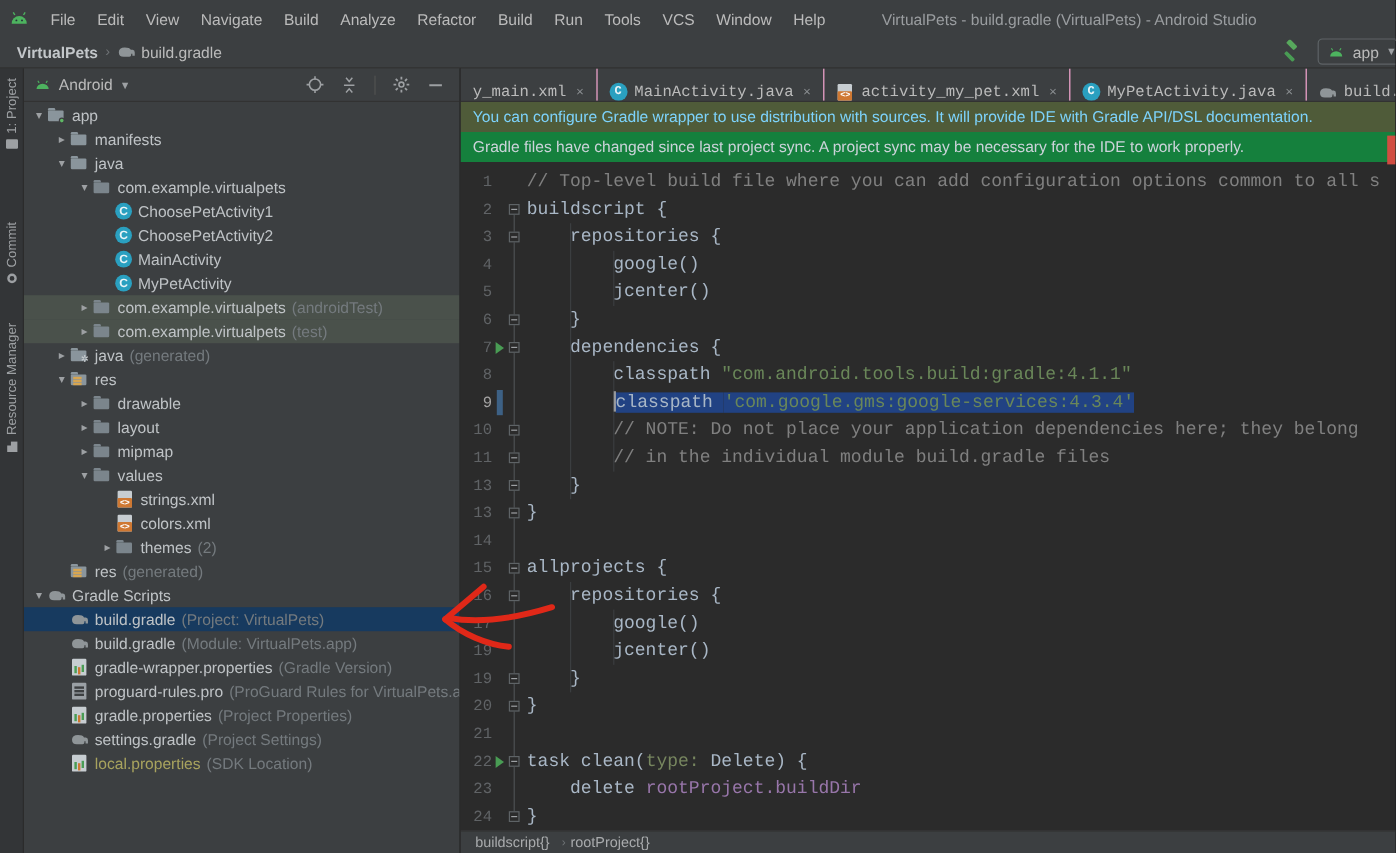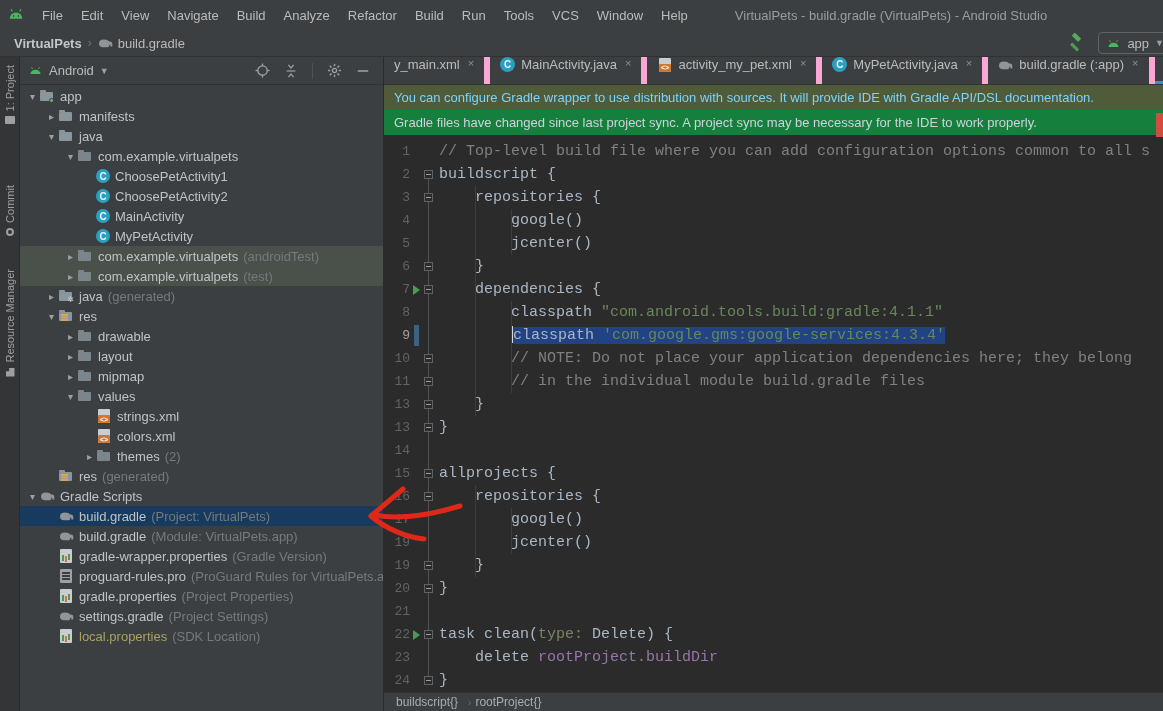--- a/index.html
+++ b/index.html
@@ -1,21 +1,21 @@
 <!DOCTYPE html>
 <html><head>
 <meta charset="utf-8">
 <style>
   * { margin:0; padding:0; box-sizing:border-box; }
   html,body { background:#1e1f22; }
   body { font-family:"Liberation Sans", sans-serif; }
   #app { position:relative; width:1163px; height:711px; background:#2b2b2b; overflow:hidden; color:#bbbbbb; }
 
   
-  .menubar { position:absolute; left:0; top:0; width:1163px; height:34px; background:#3c3f41; display:flex; align-items:center; border-bottom:3px solid #ffffff; }
+  .menubar { position:absolute; left:0; top:0; width:1163px; height:34px; background:#3c3f41; display:flex; align-items:center; border-bottom:1px solid #ffffff; }
   .as-logo { width:18px; height:18px; margin:0 8px 0 7px; }
   .menu-item { font-size:13px; color:#bbbbbb; padding:0 9px; line-height:30px; cursor:default; }
   .win-title { font-size:13px; color:#9a9da0; margin-left:38px; white-space:nowrap; }
 
   
   .navbar { position:absolute; left:0; top:30px; width:1163px; height:27px; background:#3c3f41; display:flex; align-items:center; border-bottom:1px solid #323232; }
   .nav-project { font-size:13px; font-weight:bold; color:#c3c7ca; margin-left:14px; }
   .nav-sep { color:#6e7275; margin:0 6px; font-size:12px; }
   .nav-file { font-size:13px; color:#bbbbbb; display:flex; align-items:center; gap:5px; }
   .nav-right { margin-left:auto; display:flex; align-items:center; gap:14px; margin-right:0; }
@@ -60,21 +60,21 @@
   .xmlfile { width:12px; height:14px; background:#c7cdd1; border-radius:1px; position:relative; }
   .xmlfile::after { content:"<>"; position:absolute; left:0; bottom:0; width:12px; height:8px; background:#cf7832; color:#fff; font-size:7px; font-weight:bold; display:flex; align-items:center; justify-content:center; border-radius:1px; }
   .propfile { width:12px; height:14px; background:#c7cdd1; border-radius:1px; position:relative; }
   .propfile::after { content:""; position:absolute; left:2px; bottom:2px; width:2px; height:6px; background:#499c54; box-shadow:3px 1px 0 #cf7832, 6px -1px 0 #499c54; }
   .profile2 { width:12px; height:14px; background:#9aa0a5; border-radius:1px; position:relative; }
   .profile2::after { content:""; position:absolute; left:2px; top:3px; width:8px; height:1.5px; background:#3c3f41; box-shadow:0 3px 0 #3c3f41, 0 6px 0 #3c3f41; }
 
   
   .editor { position:absolute; left:383px; top:57px; width:780px; height:654px; background:#2b2b2b; border-left:1px solid #2b2b2b; }
   .tabbar { height:28px; background:#3c3f41; display:flex; align-items:stretch; border-bottom:1px solid #323232; overflow:hidden; }
-  .tab { display:flex; align-items:flex-start; gap:6px; padding:0 10px; font-size:13px; color:#bbbbbb; border-right:6px solid #f9a8d4; position:relative; white-space:nowrap; }
+  .tab { display:flex; align-items:flex-end; gap:6px; padding:0 10px; font-size:13px; color:#bbbbbb; border-right:1px solid #f9a8d4; position:relative; white-space:nowrap;font-family:Liberation Mono, monospace; }
   .tab.active { color:#6c9cd4; }
   .tab.active::after { content:""; position:absolute; left:0; right:0; bottom:0; height:3px; background:#4a88c7; }
   .tab .close { color:#8c9093; font-size:11px; margin-left:2px; }
   .tab .ic { width:15px; height:15px; }
 
   .banner { height:25px; display:flex; align-items:center; padding-left:10px; font-size:13px; }
   .banner.warn { background:#4f5b39; color:#7dd3fc; }
   .banner.info { background:#15803d; color:#ccd3da; }
 
   

